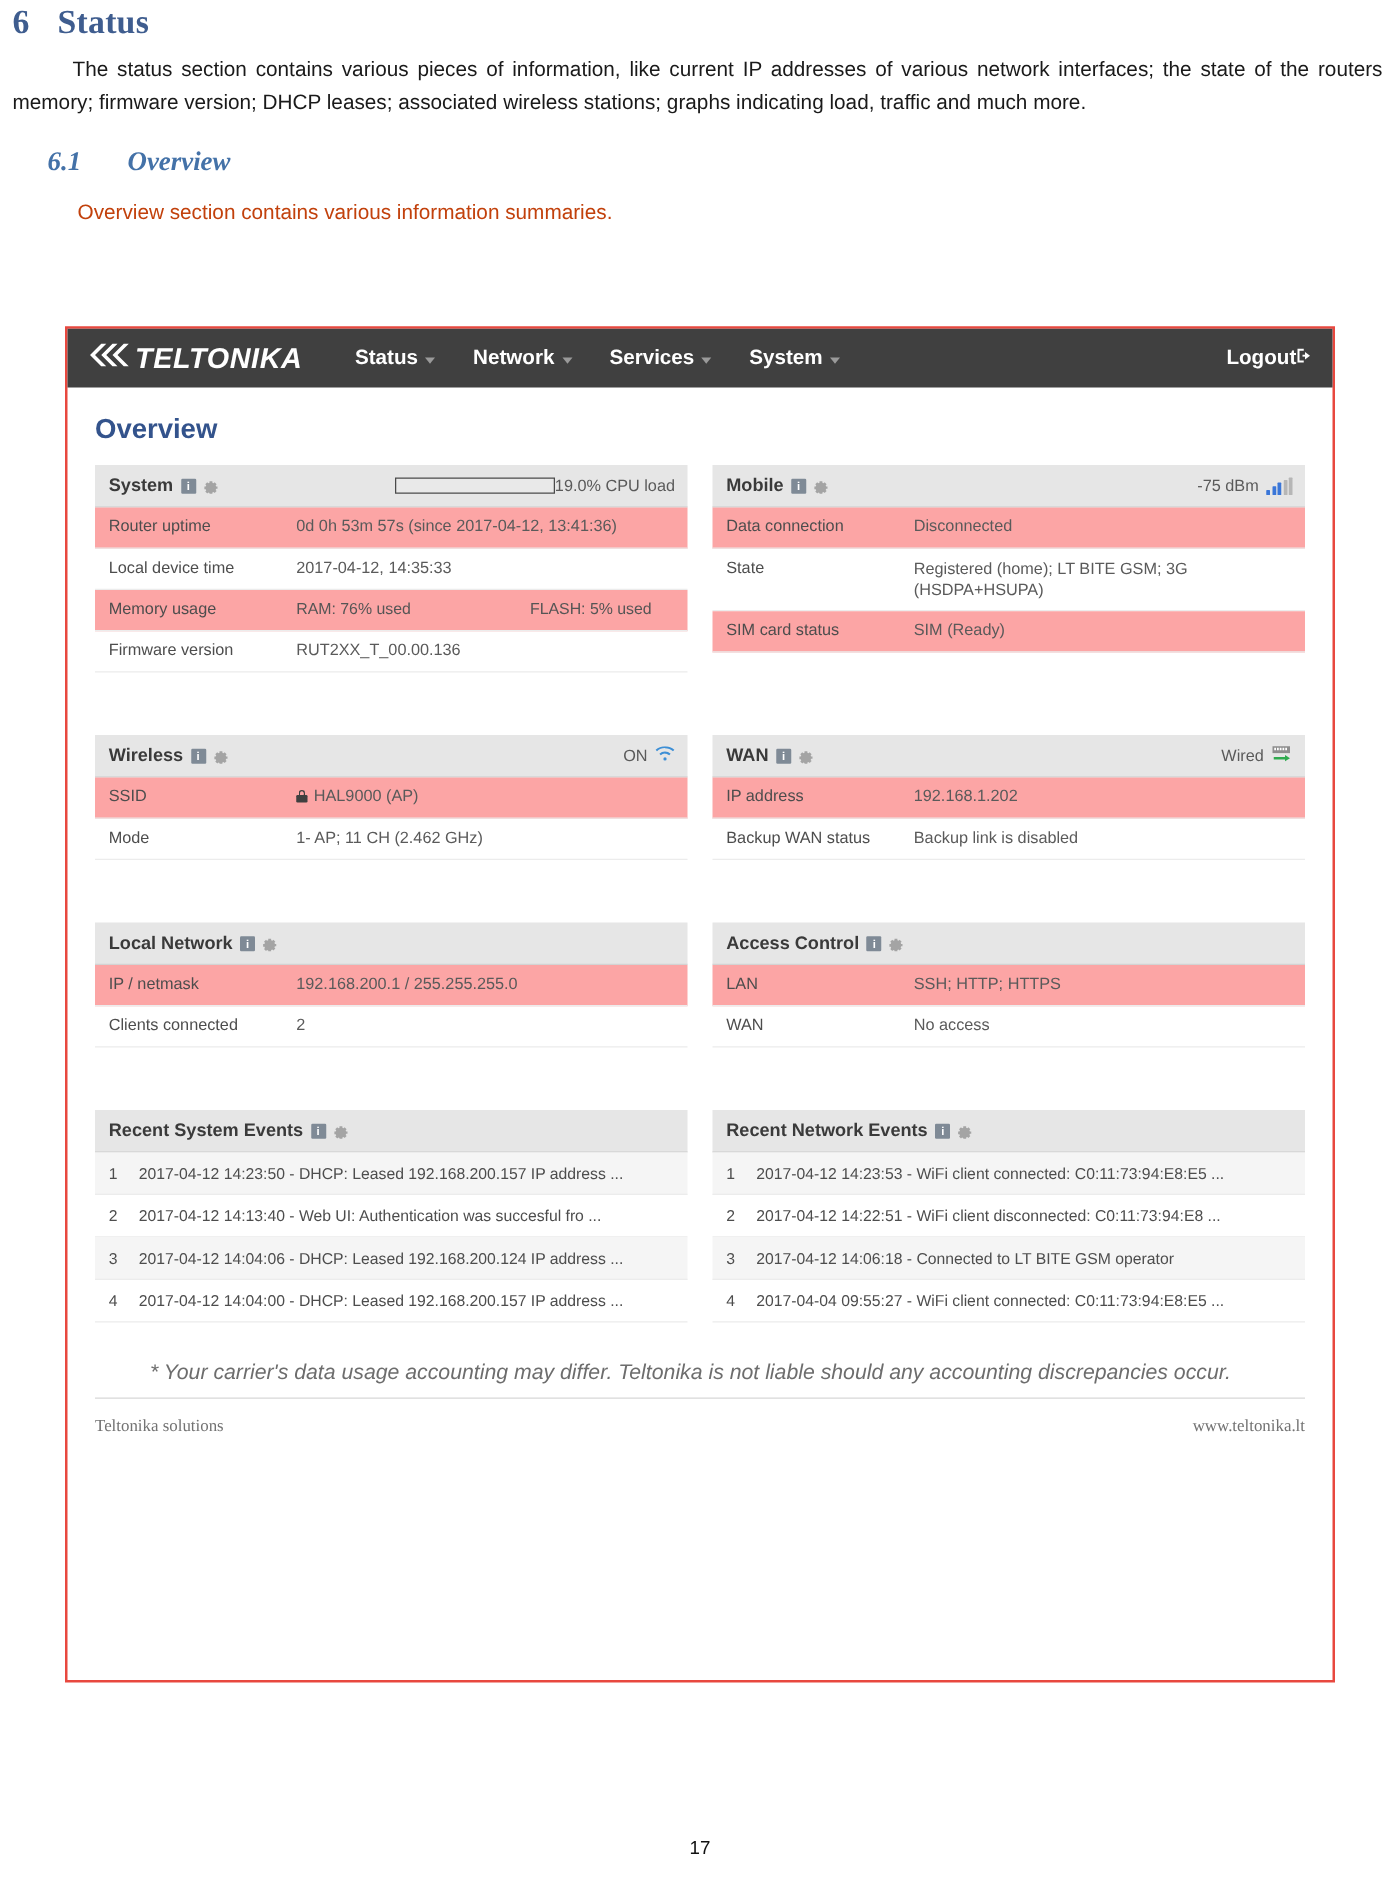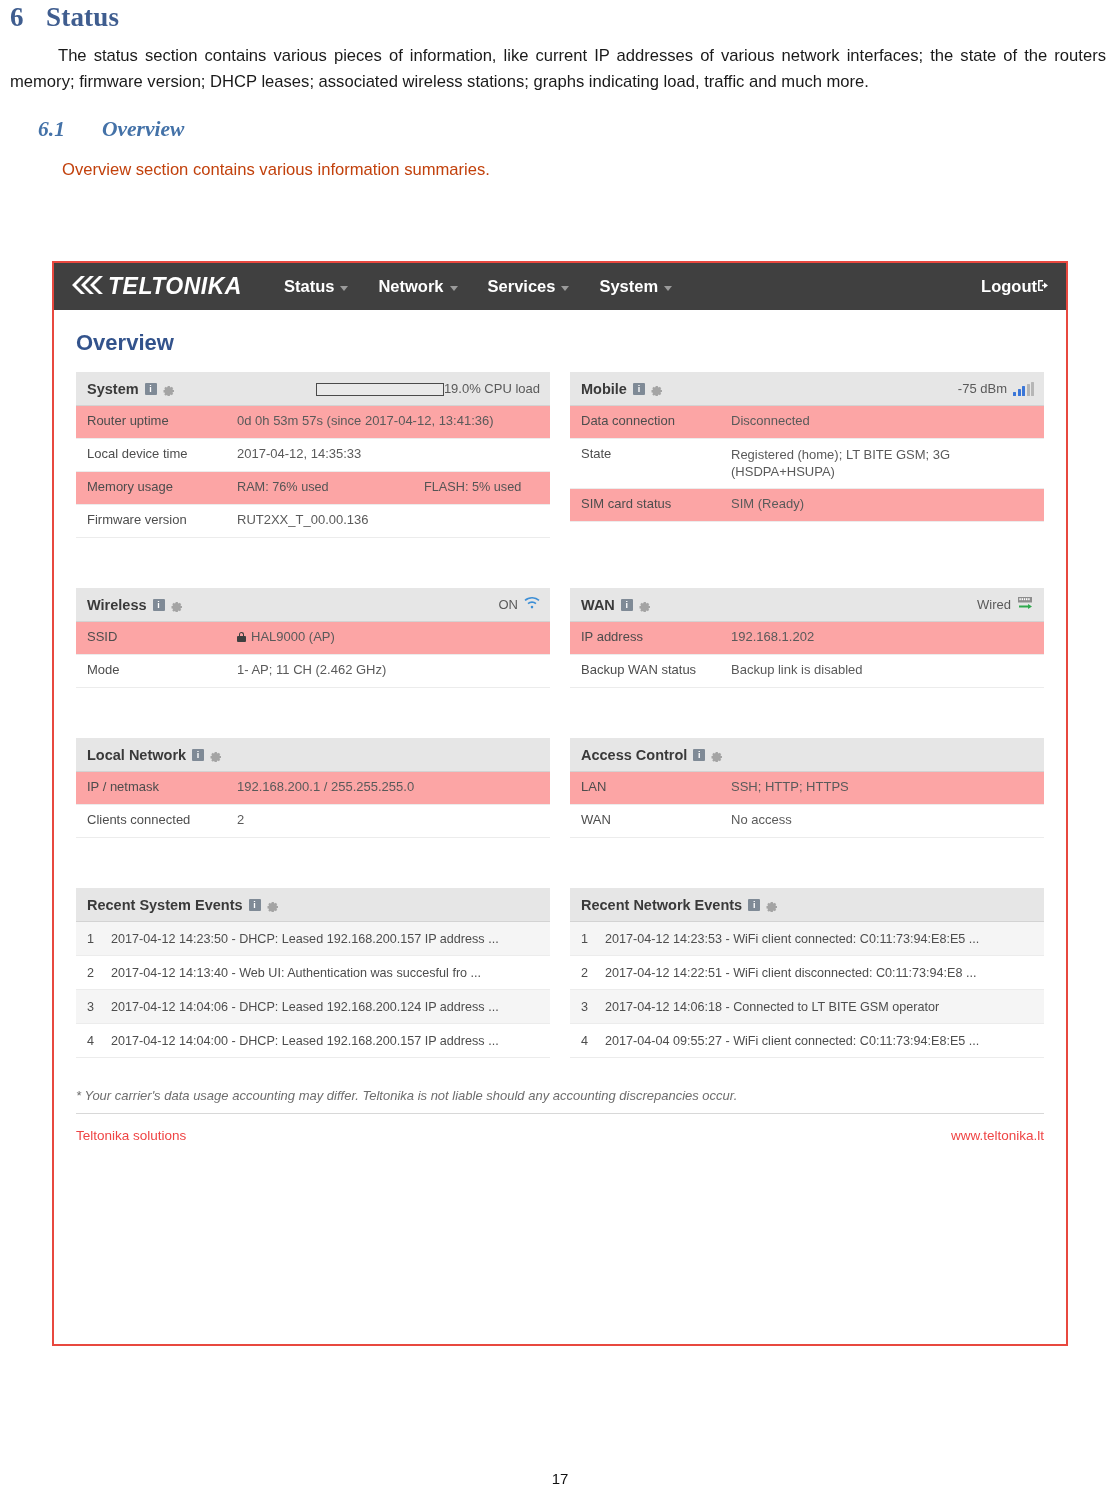--- a/index.html
+++ b/index.html
@@ -203,21 +203,21 @@
     font-family:"Liberation Sans", sans-serif;
     font-size:12.6px;
     color:#4d4d4d;
     white-space:nowrap;
     overflow:hidden;
   }
   .erow.alt { background:#f5f5f5; }
   .erow .idx { flex:0 0 24px; color:#4d4d4d; }
 
   
-  .cpu-wrap { display:flex; align-items:flex-end; gap:0; }
+  .cpu-wrap { display:flex; align-items:center; gap:0; }
   .cpu-bar {
     width:128px; height:13px;
     border:1px solid #4a4a4a;
     background:#e9e9e9;
     padding:0;
     position:relative;
   }
   .cpu-fill { height:100%; background:#3a76d8; }
   .cpu-label { font-size:13px; color:#5a5a5a; }
 
@@ -244,35 +244,36 @@
     margin-right:5px;
     vertical-align:-1px;
   }
   .lock .body { position:absolute; bottom:0; left:0; width:9px;height:6px;background:#3f3f3f;border-radius:1px;}
   .lock .shac { position:absolute; top:0; left:2px; width:5px;height:5px;border:1.6px solid #3f3f3f;border-bottom:none;border-radius:3px 3px 0 0;}
 
   
   .note {
     font-family:"Liberation Sans", sans-serif;
     font-style:italic;
-    font-size:13px;
+    font-size:17px;
     color:#6d6d6d;
     padding:30px 22px 0 22px;
+    margin-left:44px;
   }
   .foot-sep {
     margin:10px 22px 0 22px;
     border-top:1px solid #d8d8d8;
   }
   .foot {
     display:flex;
     justify-content:space-between;
     padding:14px 22px 0 22px;
-    font-family:Liberation Sans, sans-serif;
+    font-family:Liberation Serif, serif;
     font-size:13.5px;
-    color:#ef4444;
+    color:#737373;
   }
 
   .page-num {
     position:absolute;
     left:0; right:0;
     bottom:18px;
     text-align:center;
     font-family:"Liberation Sans", sans-serif;
     font-size:15px;
     color:#111;

